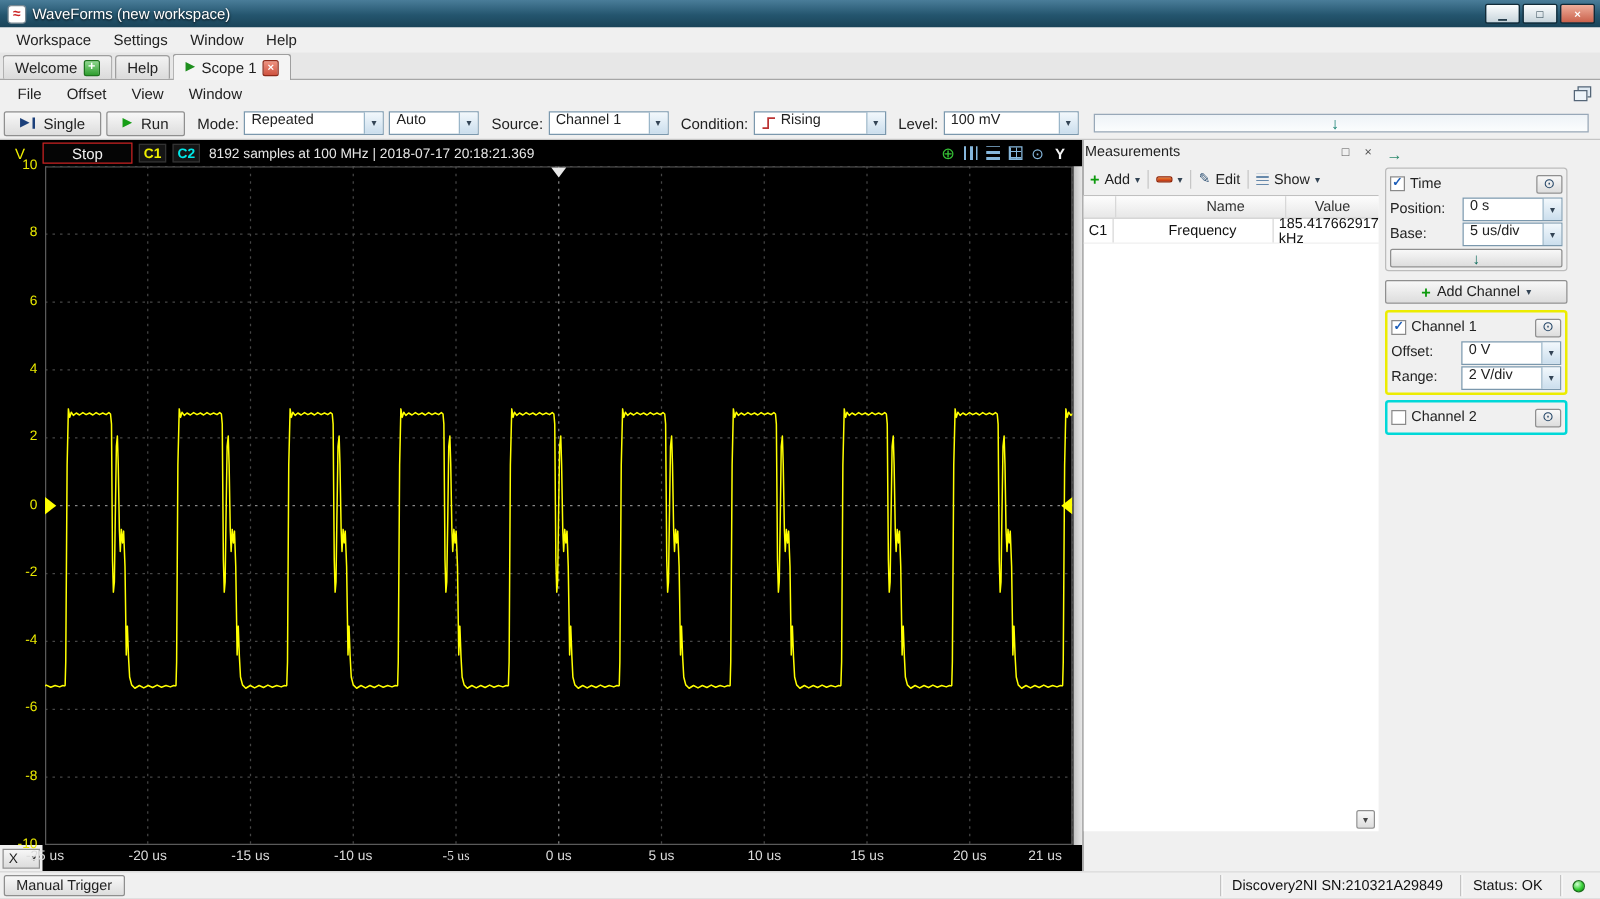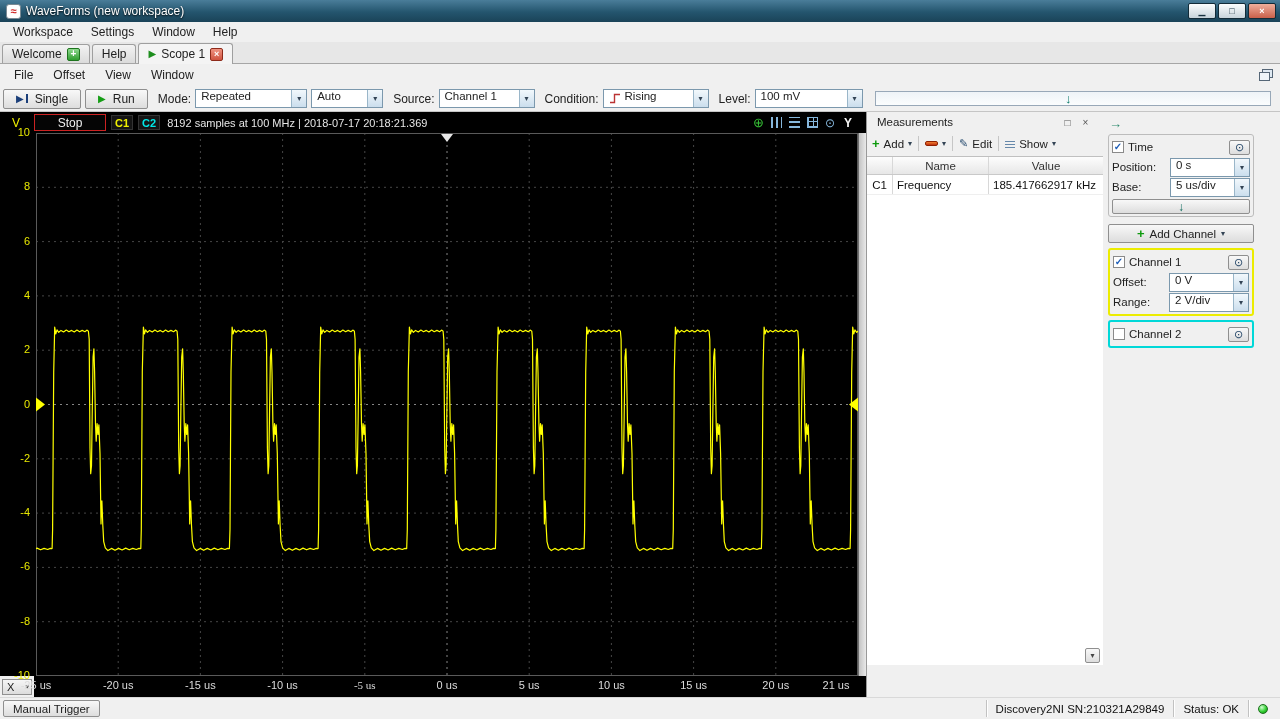--- a/index.html
+++ b/index.html
@@ -78,35 +78,35 @@
   .ylab{position:absolute;left:0;width:30px;text-align:right;color:#e8e800;font-size:11px;}
   .xlab{position:absolute;top:567px;width:52px;text-align:center;color:#dcdcdc;font-size:11px;}
   .vscroll{position:absolute;left:858px;top:21px;width:8px;height:543px;background:linear-gradient(90deg,#c3c3c3,#e9e9e9);border-left:1px solid #707070;}
   .xcorner{position:absolute;left:0;top:564px;width:34px;height:21px;background:#f0f0f0;display:flex;align-items:center;}
   .gcombo{display:flex;align-items:center;width:30px;height:16px;margin-left:2px;padding-left:4px;font-size:11px;
     background:linear-gradient(#f6f6f6,#dcdcdc);border:1px solid #909090;}
   .gcombo .garr{margin-left:auto;margin-right:2px;font-size:7px;color:#444;}
 
   
   .meas{position:absolute;left:866px;top:112px;width:237px;height:585px;background:#f0f0f0;border-left:1px solid #999;}
-  .mhdr{height:20px;display:flex;align-items:center;padding:0 10px;font-size:11.5px;}
+  .mhdr{height:20px;display:flex;align-items:center;padding:0 1px;font-size:11.5px;}
   .mhsp{flex:1;}
   .mico{width:15px;height:14px;display:flex;align-items:center;justify-content:center;color:#555;font-size:10px;margin-left:3px;}
   .mtb{height:23px;display:flex;align-items:center;padding:0 5px;gap:6px;}
   .mtbtn{display:flex;align-items:center;gap:4px;font-size:11.5px;}
   .plus{color:#0d9a0d;font-weight:bold;font-size:13px;line-height:1;}
   .redbar{width:13px;height:5px;border-radius:2px;background:linear-gradient(#f08030,#c03010);border:1px solid #902000;}
   .editico{color:#357;font-size:11px;line-height:1;}
   .listico{width:10px;height:9px;background:repeating-linear-gradient(0deg,#68a 0 1px,transparent 1px 3px);}
   .vsep{width:1px;height:15px;background:#c6c6c6;}
   .carr2{color:#345;font-size:8px;line-height:1;}
   .mtbl{position:absolute;left:0;top:44px;right:0;height:509px;background:#fff;border-top:1px solid #c0c0c0;}
   .mth{display:flex;height:18px;background:linear-gradient(#fdfdfd,#e7e7e7);border-bottom:1px solid #c9c9c9;font-size:11.5px;color:#333;}
   .mc0{width:26px;border-right:1px solid #d8d8d8;display:flex;align-items:center;justify-content:center;}
-  .mc1{width:96px;border-right:1px solid #d8d8d8;display:flex;align-items:center;justify-content:center;}
+  .mc1{width:96px;border-right:1px solid #d8d8d8;display:flex;align-items:center;justify-content:center;margin-left:40px;}
   .mc2{flex:1;display:flex;align-items:center;justify-content:center;}
   .mtr{display:flex;height:20px;font-size:11.5px;color:#111;border-bottom:1px solid #efefef;}
   .mtr .mc1,.mtr .mc2{justify-content:flex-start;padding-left:4px;}
   .scrolldn{position:absolute;right:3px;top:536px;width:15px;height:15px;display:flex;align-items:center;justify-content:center;font-size:8px;color:#444;}
 
   
   .rpanel{position:absolute;left:1103px;top:112px;width:177px;height:585px;background:#f0f0f0;}
   .collapseico{position:absolute;left:6px;top:4px;color:#2e8b6e;font-size:13px;font-weight:bold;}
   .group{position:absolute;left:5px;width:146px;border:1px solid #bcbcbc;border-radius:3px;background:#f0f0f0;padding:2px 3px;}
   .tgroup{top:22px;}
@@ -115,21 +115,21 @@
   .cb{width:12px;height:12px;min-width:12px;background:#fff;border:1px solid #8a8a8a;display:inline-flex;align-items:center;
     justify-content:center;font-size:10px;color:#1b5cb8;font-weight:bold;line-height:1;}
   .gearbtn{width:21px;height:15px;display:flex;align-items:center;justify-content:center;font-size:11px;color:#246;line-height:1;}
   .bigdown{margin-top:2px;height:15px;display:flex;align-items:center;justify-content:center;font-size:12px;color:#0b6b5b;font-weight:bold;line-height:1;}
   .addchan{position:absolute;left:5px;top:112px;width:146px;height:19px;display:flex;align-items:center;justify-content:center;gap:5px;font-size:11.5px;}
   .ch1{top:136px;border:2px solid #ecec00;}
   .ch2{top:208px;border:2px solid #00d8d8;}
 
   
   .statusbar{position:absolute;left:0;top:697px;right:0;height:22px;background:#f0f0f0;border-top:1px solid #d9d9d9;
-    display:flex;align-items:center;padding:0 3px;}
+    display:flex;align-items:center;padding:0 3px;gap:5px;}
   .mtrig{height:17px;padding:0 9px;font-size:11.5px;display:flex;align-items:center;}
   .sspacer{flex:1;}
   .seg{height:17px;display:flex;align-items:center;padding:0 9px;font-size:11.5px;color:#111;
     border-left:1px solid #c2c2c2;box-shadow:inset 1px 0 0 #fff;}
   .led{width:10px;height:10px;border-radius:50%;border:1px solid #1c6e1c;
     background:radial-gradient(circle at 35% 30%,#d2ffd2,#35d035 55%,#0c8a0c);}
 </style>
 </head>
 <body>
 

